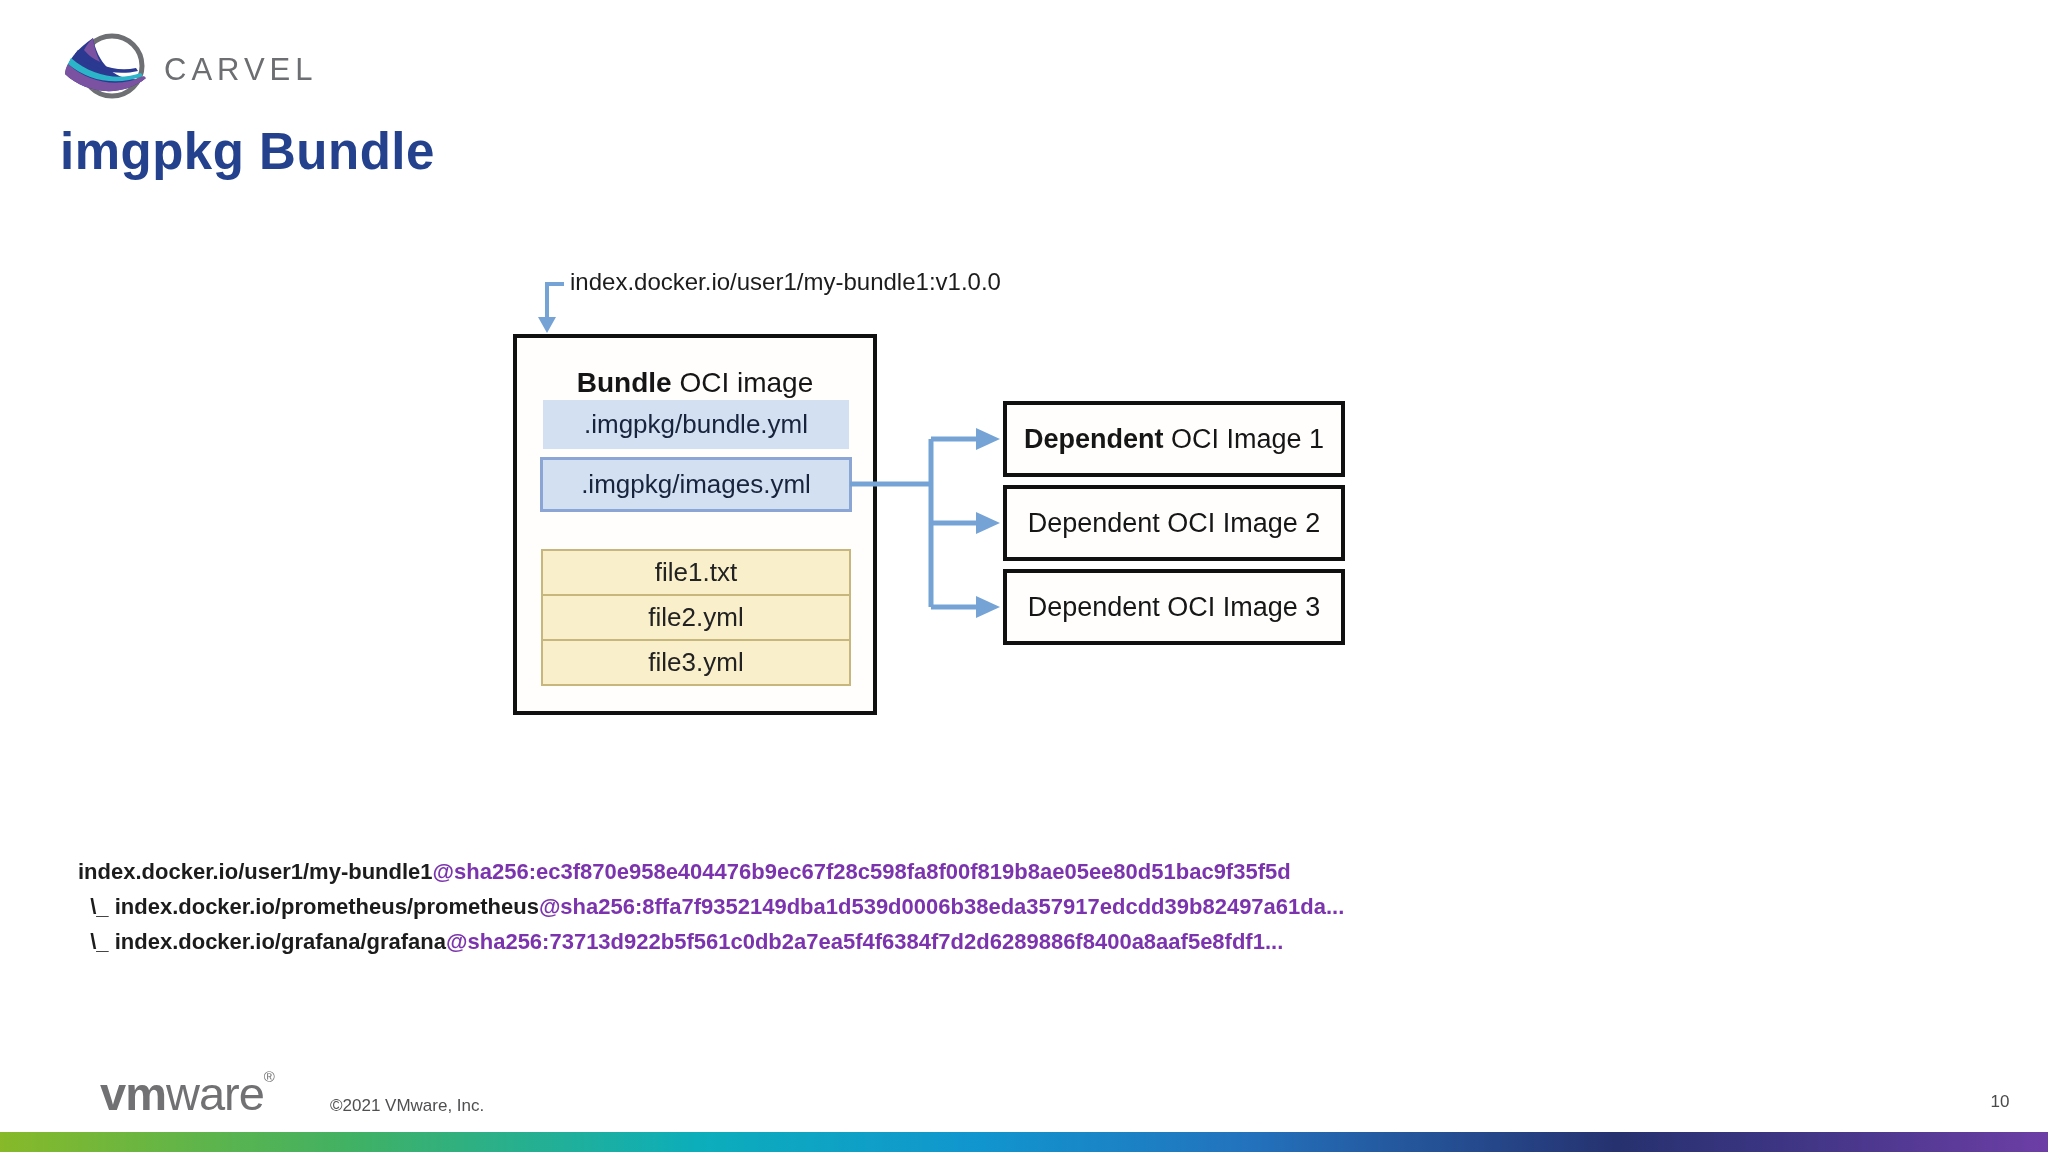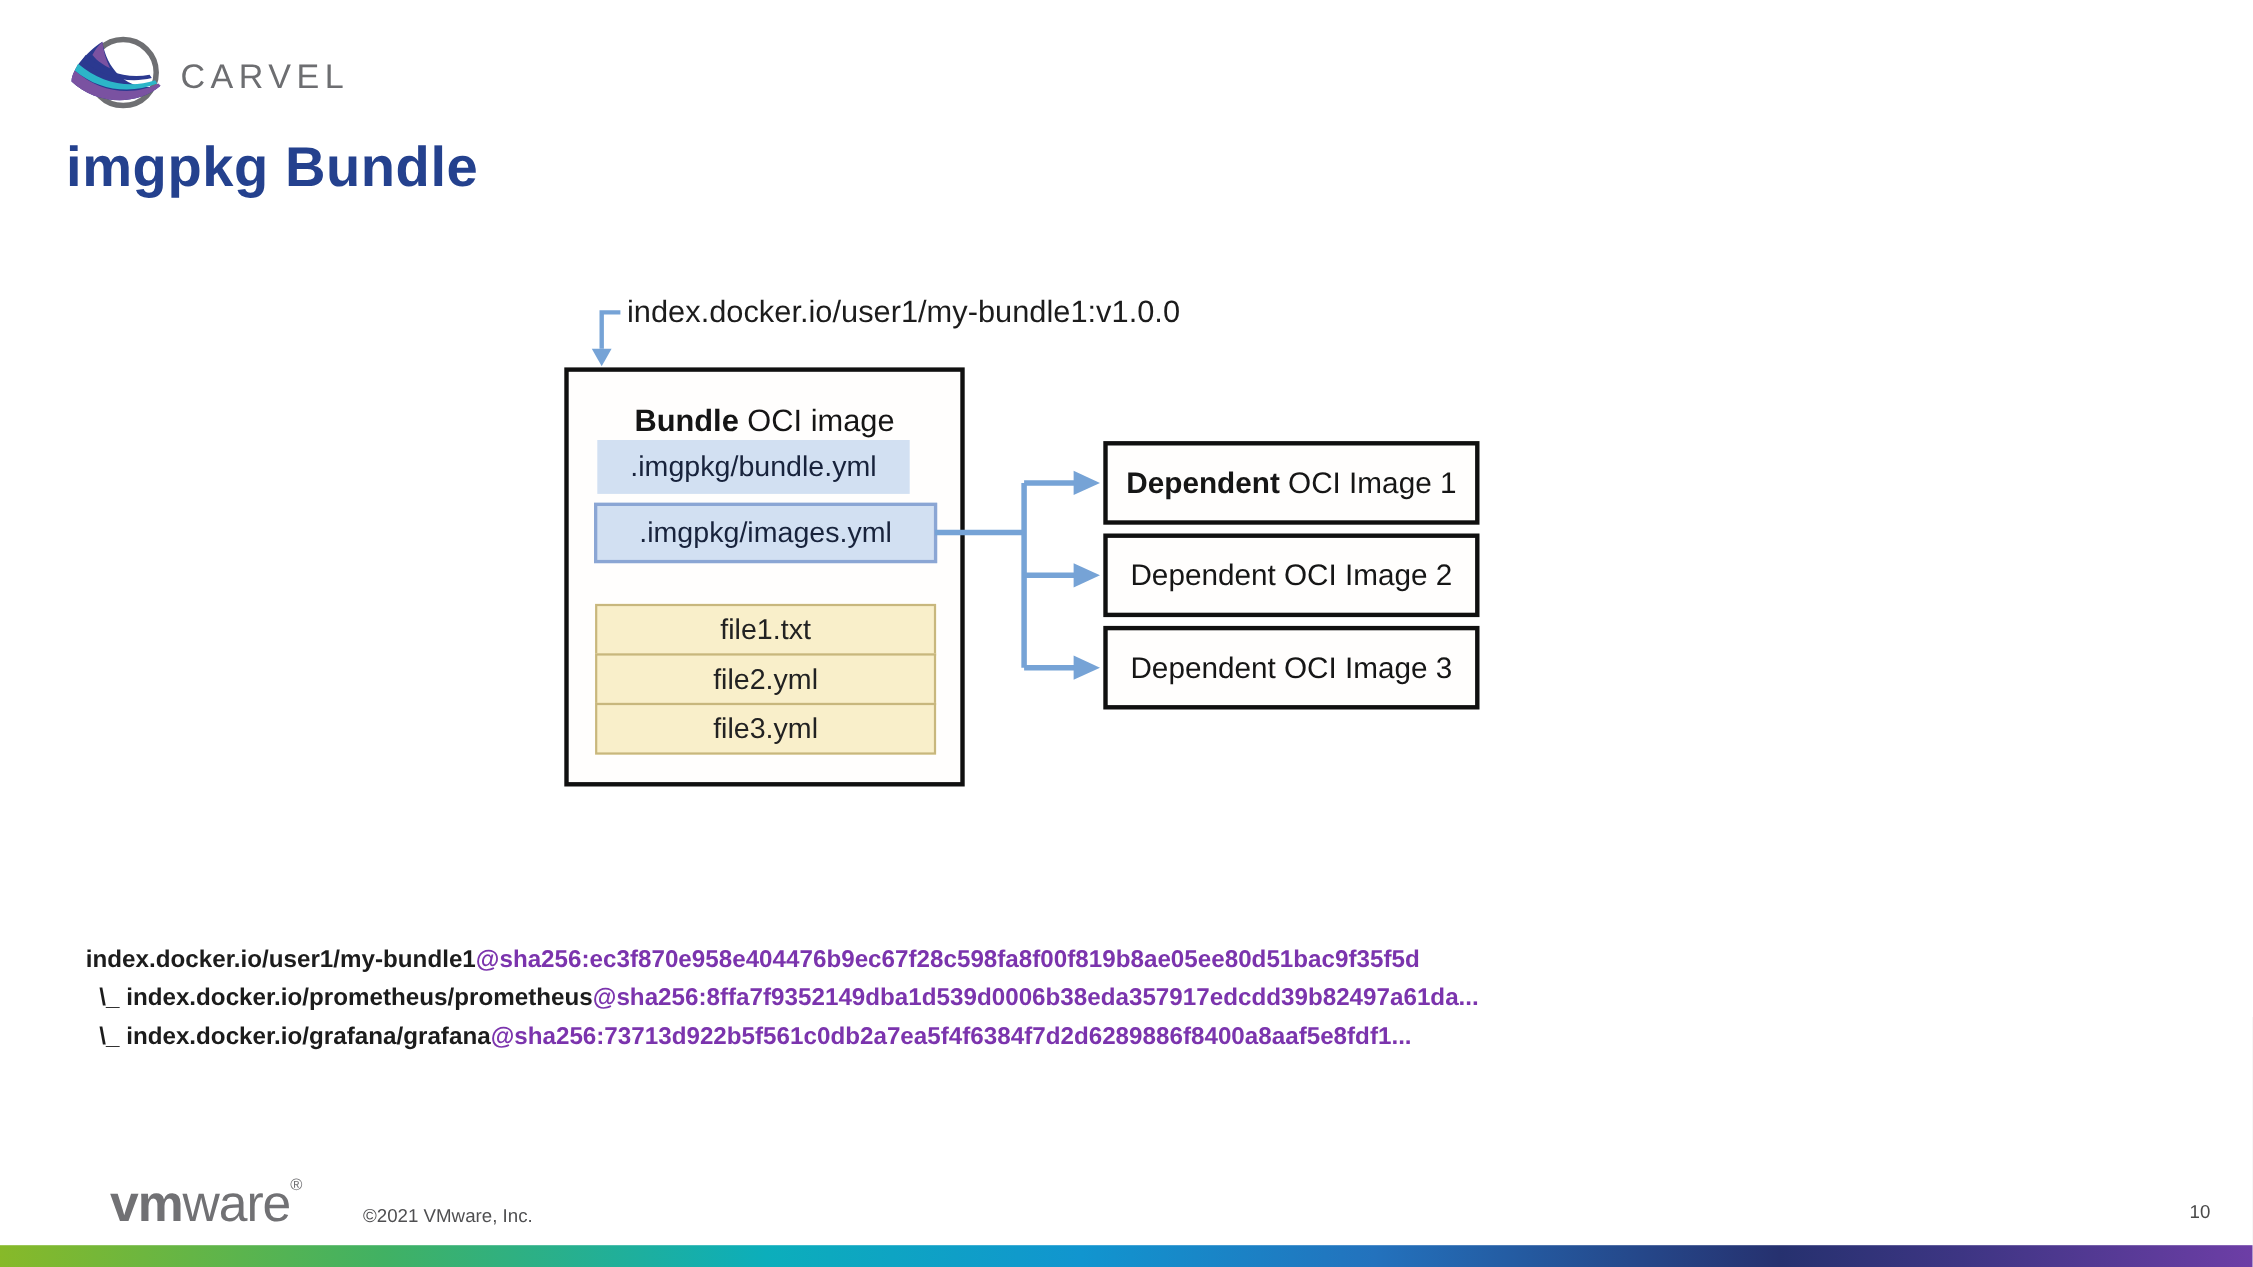--- a/index.html
+++ b/index.html
@@ -11,29 +11,29 @@
 
   
   .carvel { position:absolute; left:56px; top:26px; display:flex; align-items:center; }
   .carvel-mark { width:100px; height:82px; }
   .carvel-name { font-size:31px; color:#6d6e71; letter-spacing:5px; margin-left:8px; margin-top:6px; }
 
   
   .slide-title { position:absolute; left:60px; top:122px; font-size:51px; color:#24418e; letter-spacing:0.5px; }
 
   
-  .ref-label { position:absolute; left:570px; top:268px; font-size:28px; color:#1c1c1c;text-align:center; }
+  .ref-label { position:absolute; left:570px; top:268px; font-size:24px; color:#1c1c1c;text-align:center; }
 
   .bundle-box {
     position:absolute; left:513px; top:334px; width:364px; height:381px;
     border:4px solid #101010; background:#fffefd;
   }
   .bundle-title { position:absolute; top:29px; left:0; right:0; text-align:center; font-size:28px; color:#151515; white-space:pre; }
   .cfg-file { position:absolute; display:flex; align-items:center; justify-content:center; font-size:26px; color:#18233c; }
-  .cfg-bundle-yml { left:26px; top:62px;  width:284px; height:49px; background:#d2e0f2; }
+  .cfg-bundle-yml { left:26px; top:62px;  width:306px; height:49px; background:#d2e0f2; }
   .cfg-images-yml { left:23px; top:119px; width:312px; height:55px; background:#d2e0f2; border:3px solid #8ba6d4; }
   .file-stack { position:absolute; left:24px; top:211px; width:310px; }
   .file-row {
     height:47px; background:#f9efca; border:2px solid #c8b77d; margin-top:-2px;
     display:flex; align-items:center; justify-content:center; font-size:26px; color:#222;
   }
   .file-row:first-child { margin-top:0; }
 
   .dep-box {
     position:absolute; left:1003px; width:342px; height:76px;

